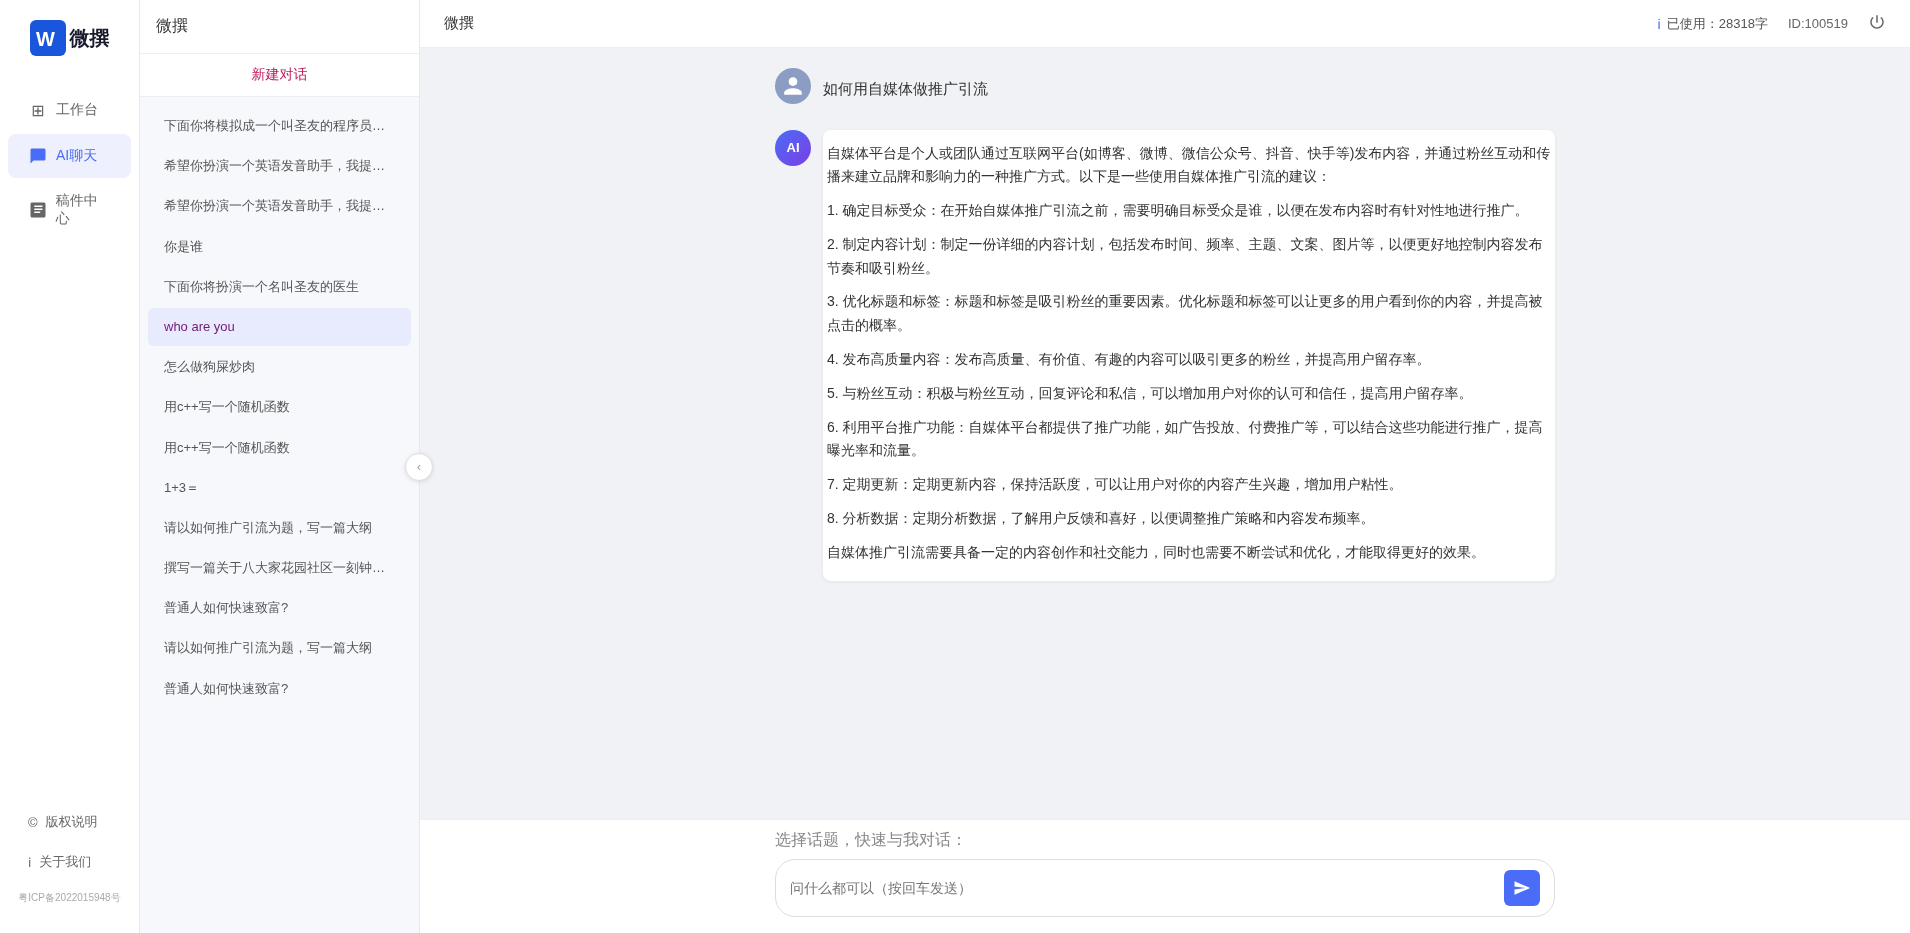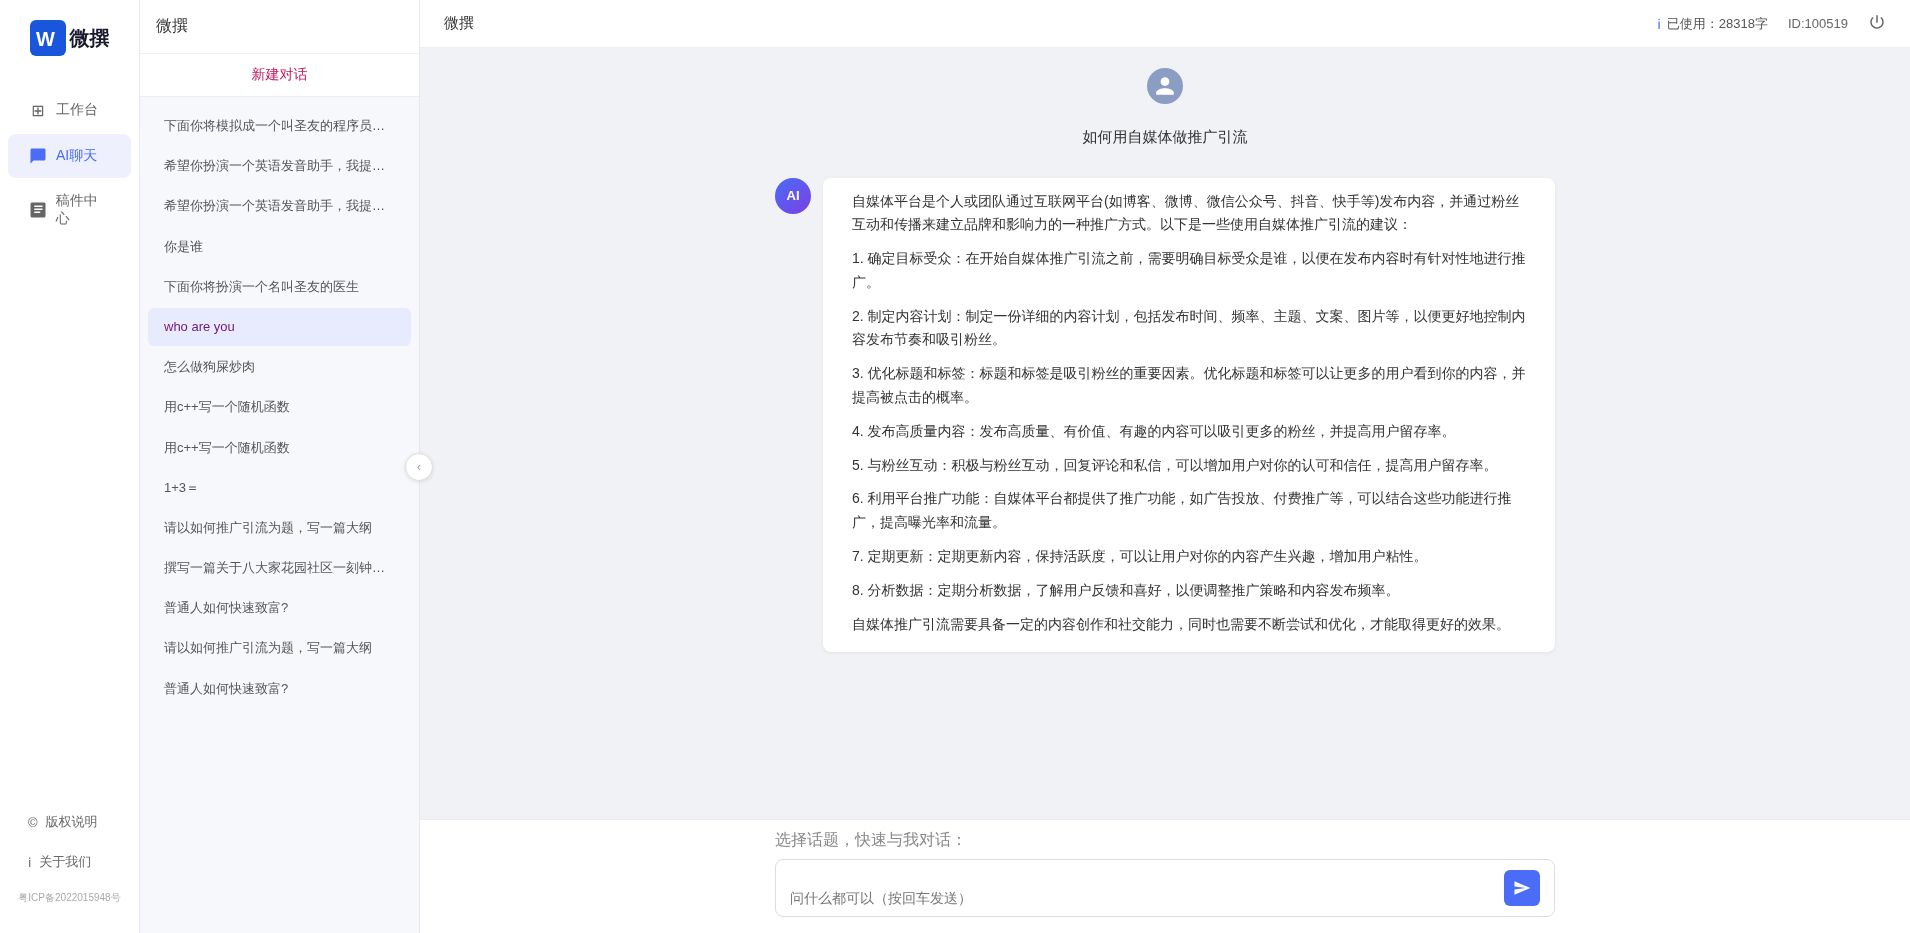--- a/index.html
+++ b/index.html
@@ -182,22 +182,20 @@
       color: #4a6cf7;
       font-size: 14px;
     }
     .chat-message {
       margin-bottom: 20px;
       display: flex;
       gap: 12px;
       align-items: flex-start;
     }
     .chat-message.user {
-      flex-direction: column;
-      align-items: center;
     }
     .chat-message.ai {
     }
     .avatar {
       width: 36px;
       height: 36px;
       border-radius: 50%;
       flex-shrink: 0;
       display: flex;
       align-items: center;
@@ -207,21 +205,21 @@
     }
     .avatar.user-avatar {
       background: #8b9dc3;
       font-size: 12px;
     }
     .avatar.ai-avatar {
       background: linear-gradient(135deg, #4a6cf7, #7b3fe4);
     }
     .message-bubble {
       max-width: 820px;
-      padding: 12px 29px;
+      padding: 12px 4px;
       border-radius: 8px;
       font-size: 14px;
       line-height: 1.7;
       color: #333;
     }
     .message-bubble.user-bubble {
       background: transparent;
       font-size: 15px;
       padding: 8px 0;
     }
@@ -233,24 +231,24 @@
       margin-bottom: 10px;
     }
     .ai-bubble p:last-child { margin-bottom: 4px; }
     .quick-topics {
       font-size: 16px;
       color: #888;
       margin-bottom: 8px;
     }
     .input-wrapper {
       display: flex;
-      align-items: flex-end;
+      align-items: center;
       gap: 8px;
       border: 1px solid #ddd;
-      border-radius: 8px;
+      border-radius: 20px;
       padding: 10px 14px;
       background: #fff;
     }
     .chat-input {
       flex: 1;
       border: none;
       outline: none;
       font-size: 14px;
       color: #333;
       background: transparent;

